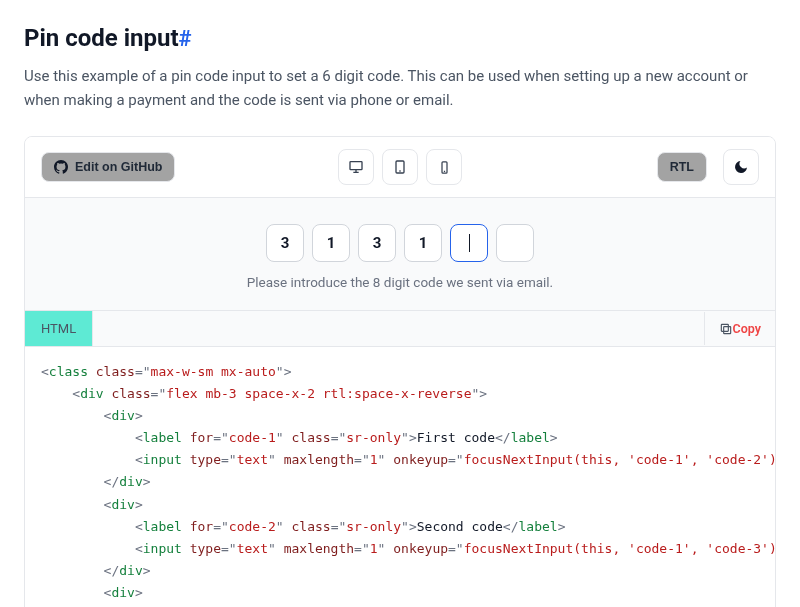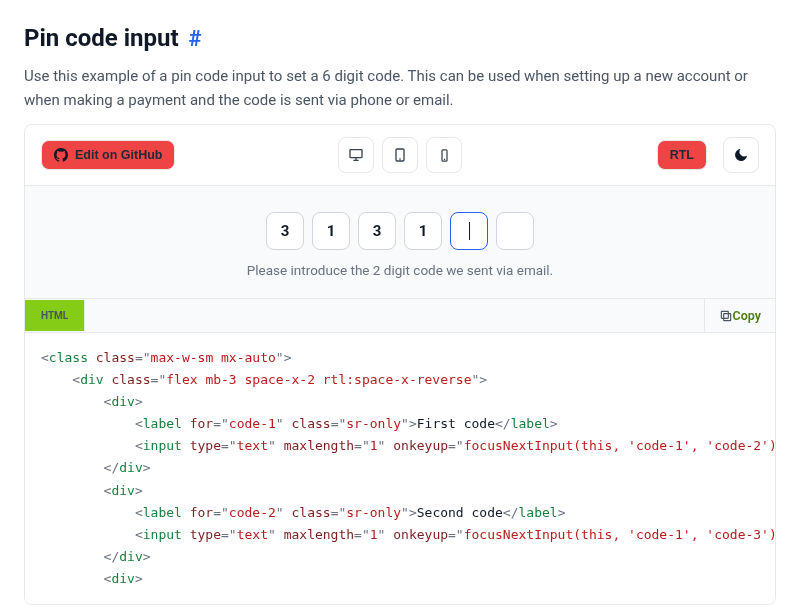--- a/index.html
+++ b/index.html
@@ -1,37 +1,37 @@
 <!DOCTYPE html>
 <html><head>
 <meta charset="utf-8">
 <style>
 *{box-sizing:border-box;margin:0;padding:0}
 body{font-family:-apple-system,BlinkMacSystemFont,"Segoe UI",Roboto,Helvetica,Arial,sans-serif;padding:24px;color:#111827;background:#fff;width:800px}
-.heading{display:flex;align-items:center;gap:10px;margin-bottom:12px}
+.heading{display:flex;align-items:center;margin-bottom:12px}
 .heading h2{font-size:24px;font-weight:700}
 .hash{color:#2563eb;font-size:22px;font-weight:700}
-.desc{color:#4b5563;font-size:15px;line-height:1.6;margin-bottom:12px}
+.desc{color:#4b5563;font-size:15px;line-height:1.6;margin-bottom:24px}
 .card{border:1px solid #e5e7eb;border-radius:8px;overflow:hidden}
 .toolbar{display:flex;align-items:center;padding:12px 16px;border-bottom:1px solid #e5e7eb;background:#fff}
-.btn{display:inline-flex;align-items:center;gap:7px;border:1px solid #e5e7eb;background:#ef4444;border-radius:8px;padding:7px 12px;font-size:12.5px;font-weight:600;color:#1f2937;cursor:pointer}
+.btn{display:inline-flex;align-items:center;gap:7px;border:1px solid #e5e7eb;background:#a3a3a3;border-radius:8px;padding:7px 12px;font-size:12.5px;font-weight:600;color:#1f2937;cursor:pointer}
 .btn-icon{border:1px solid #e5e7eb;background:#fff;border-radius:8px;width:36px;height:36px;display:inline-flex;align-items:center;justify-content:center;cursor:pointer}
 .device-group{display:flex;gap:8px;position:absolute;left:50%;transform:translateX(-50%)}
 .toolbar{position:relative}
 .tb-left{display:flex;align-items:center}
 .tb-right{margin-left:auto;display:flex;gap:16px;align-items:center}
 .preview{background:#f9fafb;padding:26px 16px 20px;text-align:center}
 .pin-row{display:inline-flex;gap:8px;margin-bottom:12px}
 .pin{width:38px;height:38px;border:1px solid #d1d5db;border-radius:8px;background:#fff;display:flex;align-items:center;justify-content:center;font-size:15px;font-weight:700;color:#111827}
 .pin.focused{border:1.6px solid #2563eb}
 .caret{width:1px;height:18px;background:#111827}
 .helper{color:#6b7280;font-size:13.5px}
 .code-tabs{display:flex;align-items:center;border-top:1px solid #e5e7eb;border-bottom:1px solid #e5e7eb;background:#f9fafb}
-.tab{padding:10px 16px;font-size:10px;font-weight:700;color:#4b5563;background:#84cc16;border-right:1px solid #e5e7eb;cursor:pointer}
-.copy-btn{margin-left:auto;padding:9px 14px;font-size:12.5px;font-weight:600;color:#4d7c0f;display:inline-flex;align-items:center;gap:0;border-left:1px solid #e5e7eb;cursor:pointer}
+.tab{padding:10px 16px;font-size:13px;font-weight:400;color:#4b5563;background:#5eead4;border-right:1px solid #e5e7eb;cursor:pointer}
+.copy-btn{margin-left:auto;padding:9px 14px;font-size:12.5px;font-weight:600;color:#ef4444;display:inline-flex;align-items:center;gap:0;border-left:1px solid #e5e7eb;cursor:pointer}
 .code-block{background:#fff;padding:14px 16px;font-family:ui-monospace,SFMono-Regular,Menlo,Consolas,monospace;font-size:13px;line-height:1.7;white-space:pre;overflow:hidden;color:#111827}
 .p{color:#6b7280}.t{color:#15803d}.a{color:#7f1d1d}.v{color:#b91c1c}
 svg{display:block}
 </style>
 </head>
 <body>
 
 <div class="heading">
   <h2>Pin code input</h2>
   <a class="hash">#</a>
@@ -96,21 +96,21 @@
     <div class="pin-row">
       <div class="pin">3</div>
       <div class="pin">1</div>
       <div class="pin">3</div>
       <div class="pin">1</div>
       <div class="pin focused">
           <span class="caret"></span>
         </div>
       <div class="pin"></div>
     </div>
-    <div class="helper">Please introduce the 2 digit code we sent via email.</div>
+    <div class="helper">Please introduce the 8 digit code we sent via email.</div>
   </div>
 
   <div class="code-tabs">
     <div class="tab">HTML</div>
     <div class="copy-btn">
       <span>
           <svg width="14" height="14" viewBox="0 0 24 24" fill="none" stroke="#4b5563" stroke-width="2">
             <rect x="8" y="8" width="12" height="12" rx="1"></rect>
             <rect x="4" y="4" width="12" height="12" rx="1"></rect>
           </svg>

